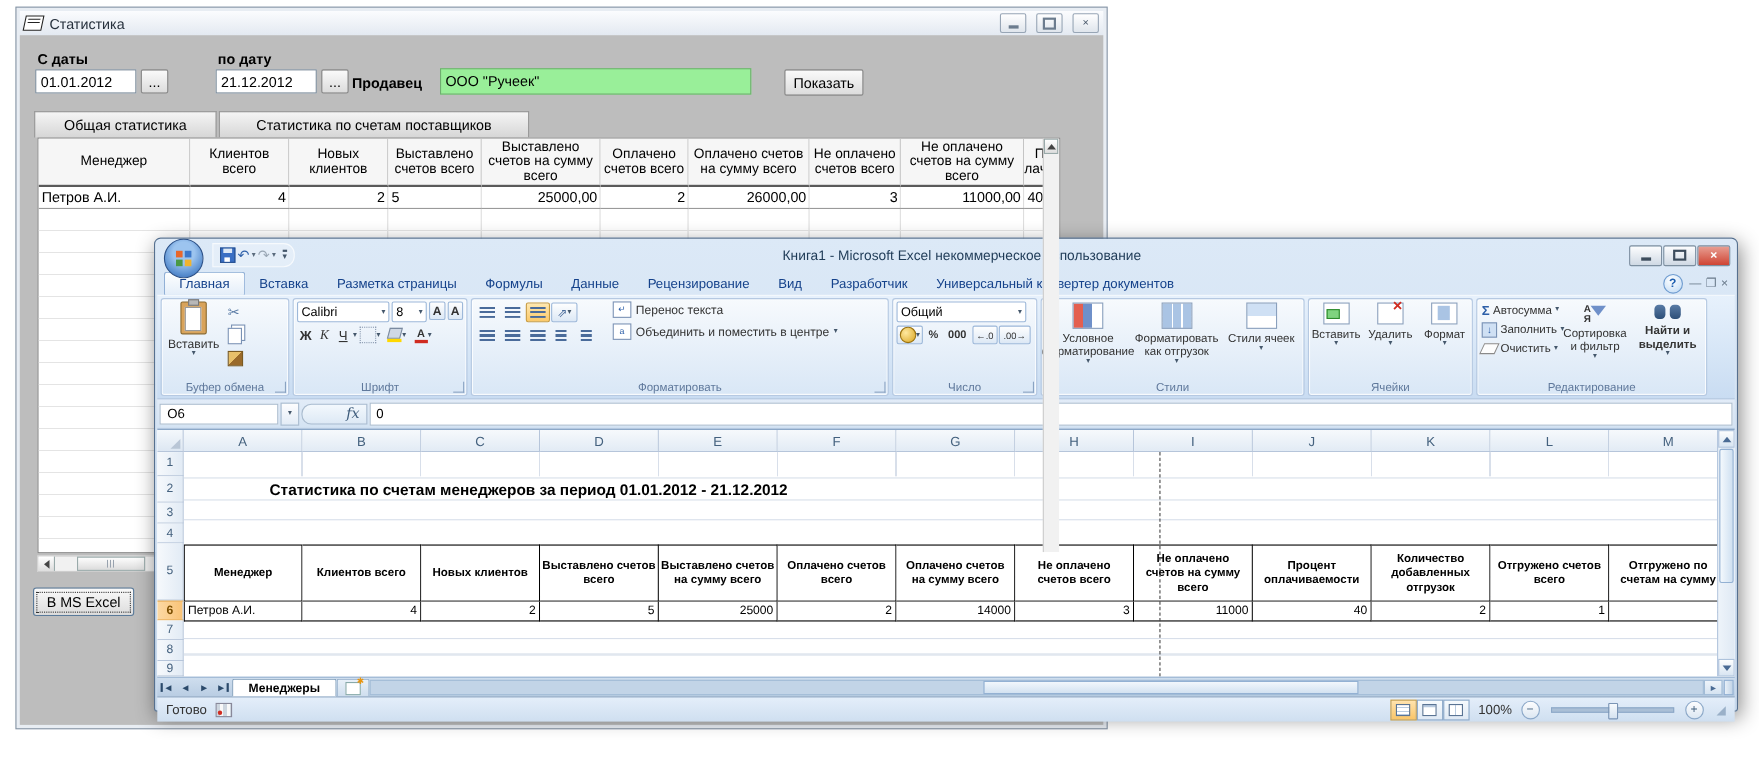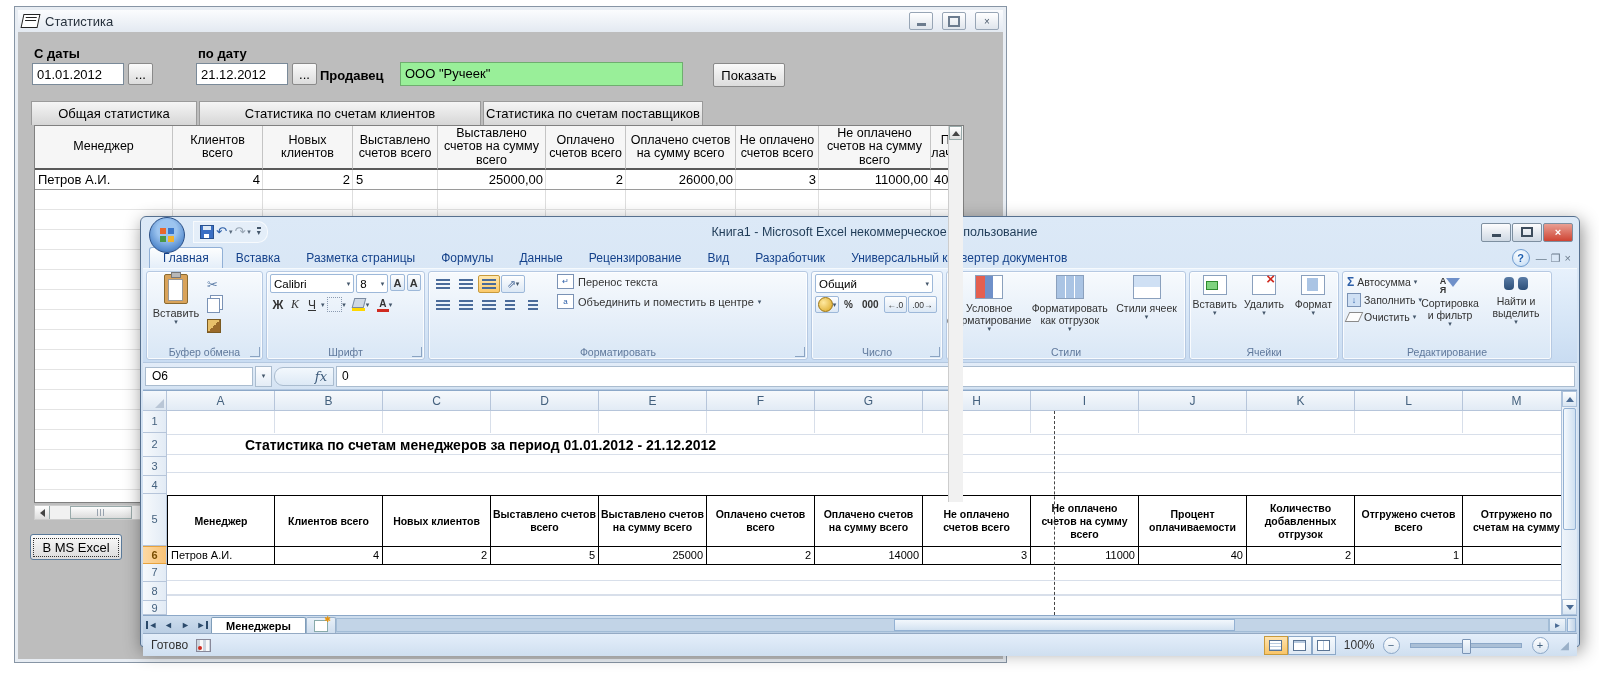--- a/index.html
+++ b/index.html
@@ -346,23 +346,20 @@
       <div class="flabel" style="left:302px;top:36px;">Продавец</div>
       <div class="field seller" style="left:382px;top:30px;width:283px;height:24px;">ООО "Ручеек"</div>
       <div class="btn" style="left:695px;top:31px;width:72px;height:24px;">Показать</div>
 
       <div class="stat-tabs">
 
       <div class="stat-tab">
             <span>Общая статистика</span>
           </div>
           <div class="stat-tab">
-            <span>Статистика по счетам клиентов</span>
-          </div>
-          <div class="stat-tab">
             <span>Статистика по счетам поставщиков</span>
           </div>
         </div>
 
       <div class="stat-table">
         <div class="stat-vlines statcols">
 
         <div class="sline"></div>
             <div class="sline"></div>
             <div class="sline"></div>
@@ -658,21 +655,21 @@
           </div>
           <div class="edit-big">
             <div class="bigbtn" style="width:70px;">
               <span style="display:flex;align-items:center;margin-bottom:2px;">
                   <span class="sort-ico">А<br>Я</span>
                   <span class="funnel"></span>
                 </span>
               <span>Сортировка и фильтр</span>
                 <span class="caret">▾</span>
             </div>
-            <div class="bigbtn" style="width:62px;">
+            <div class="bigbtn" style="width:62px;font-weight:bold;">
               <span class="binoc"></span>
               <span>Найти и выделить</span>
                 <span class="caret">▾</span>
             </div>
           </div>
         </div>
         <div class="rg-label"><span>Редактирование</span></div>
       </div>
     </div>
 

